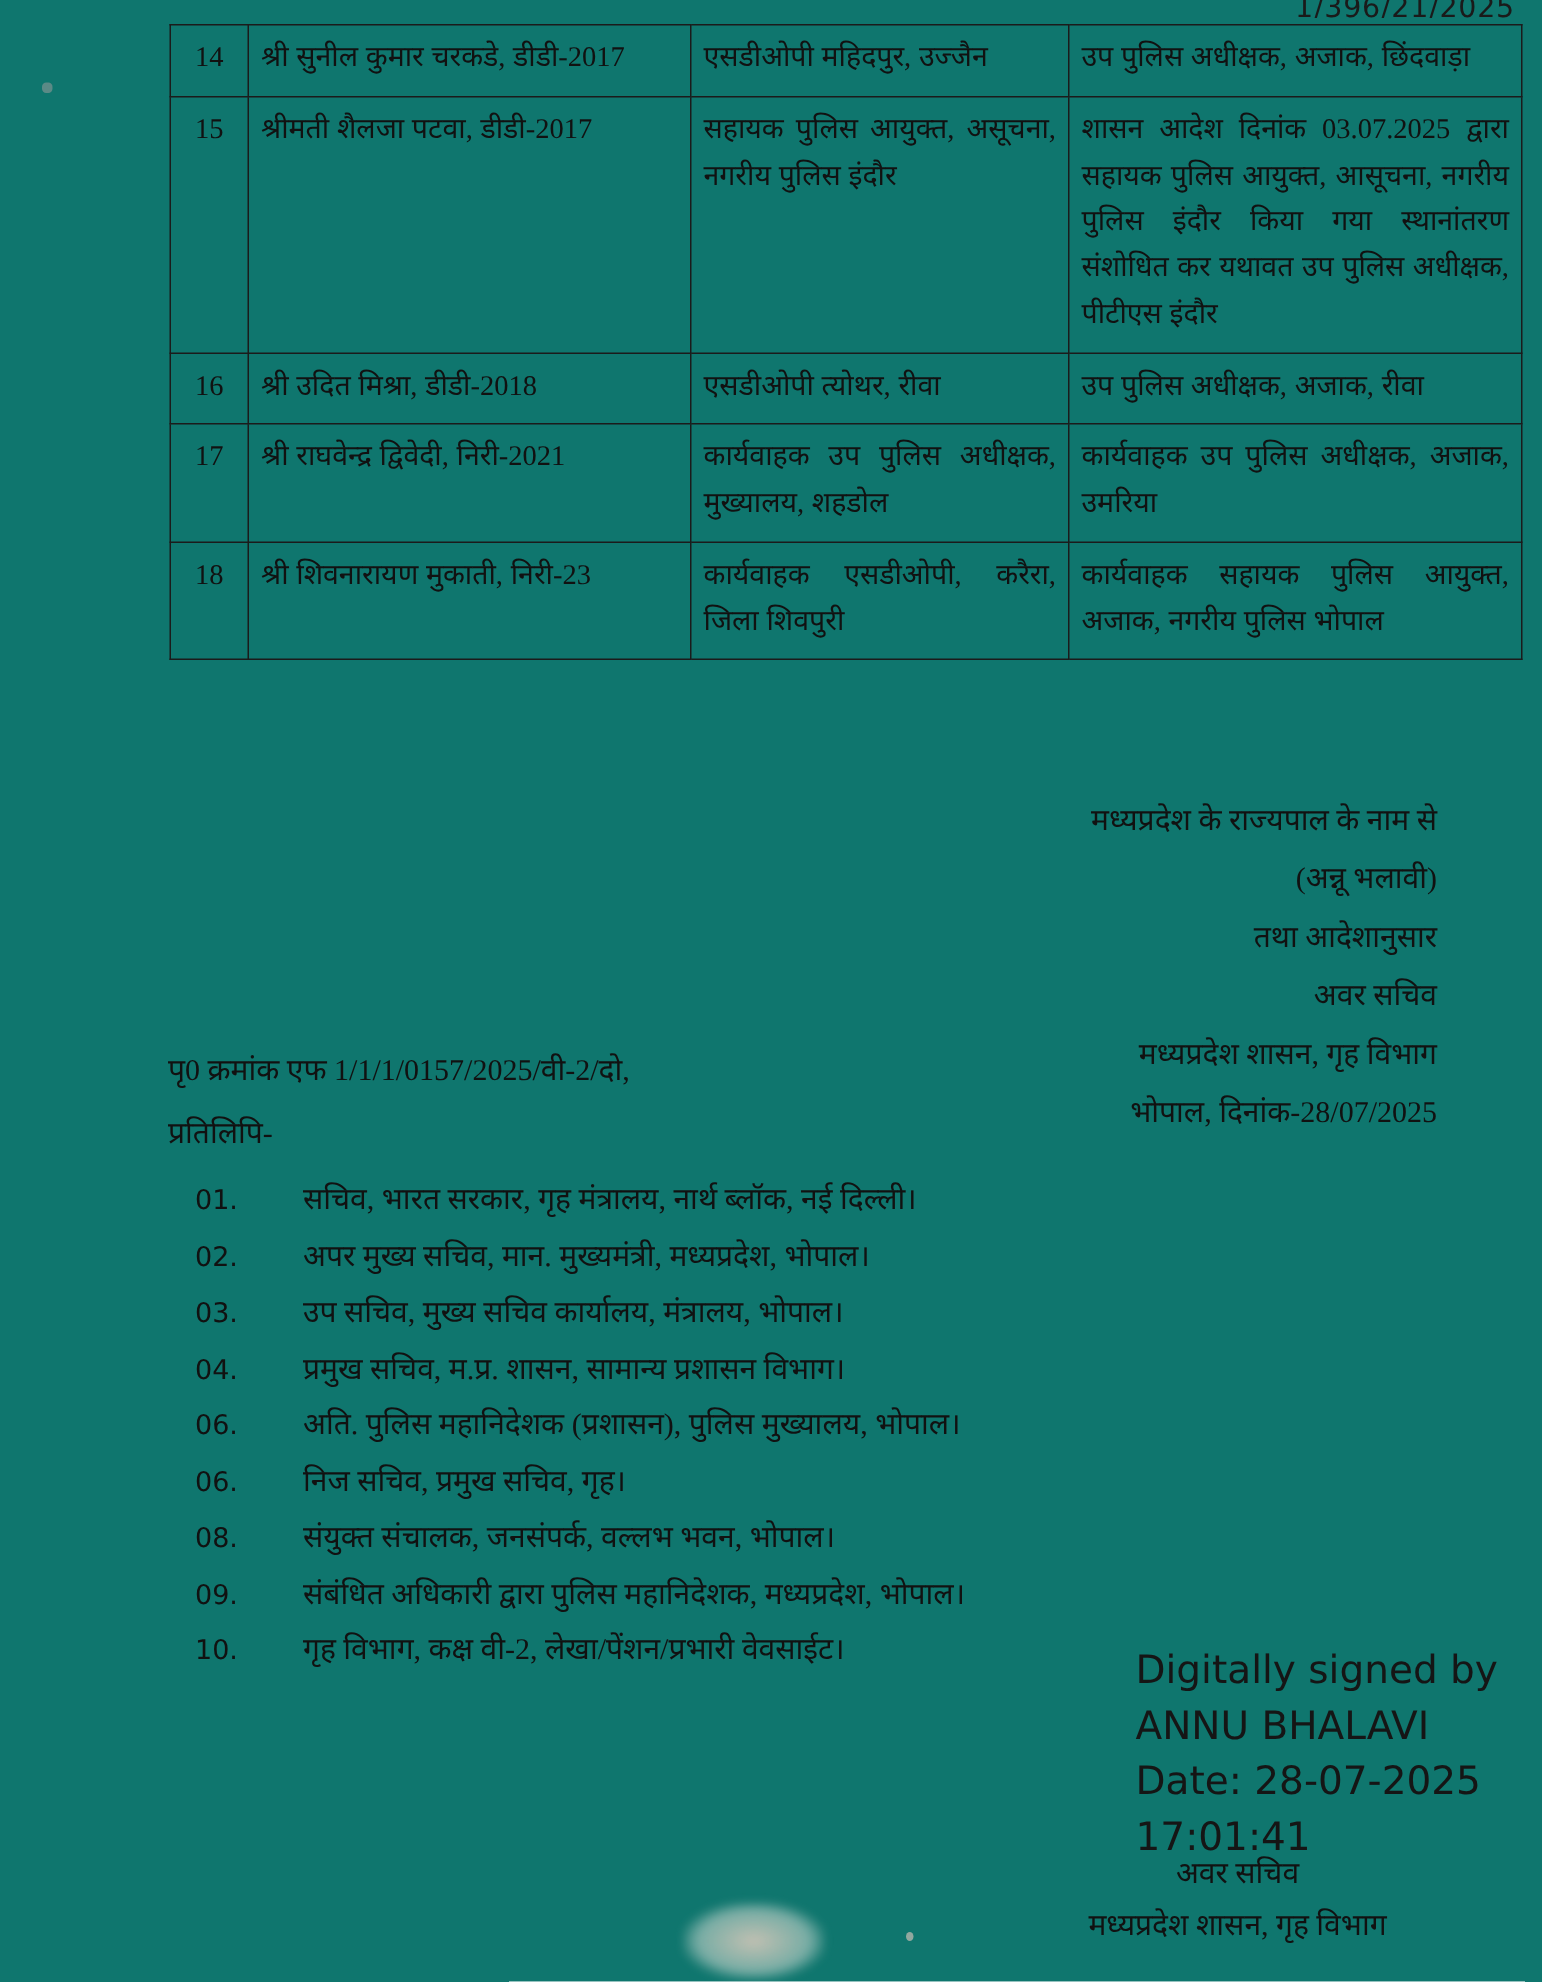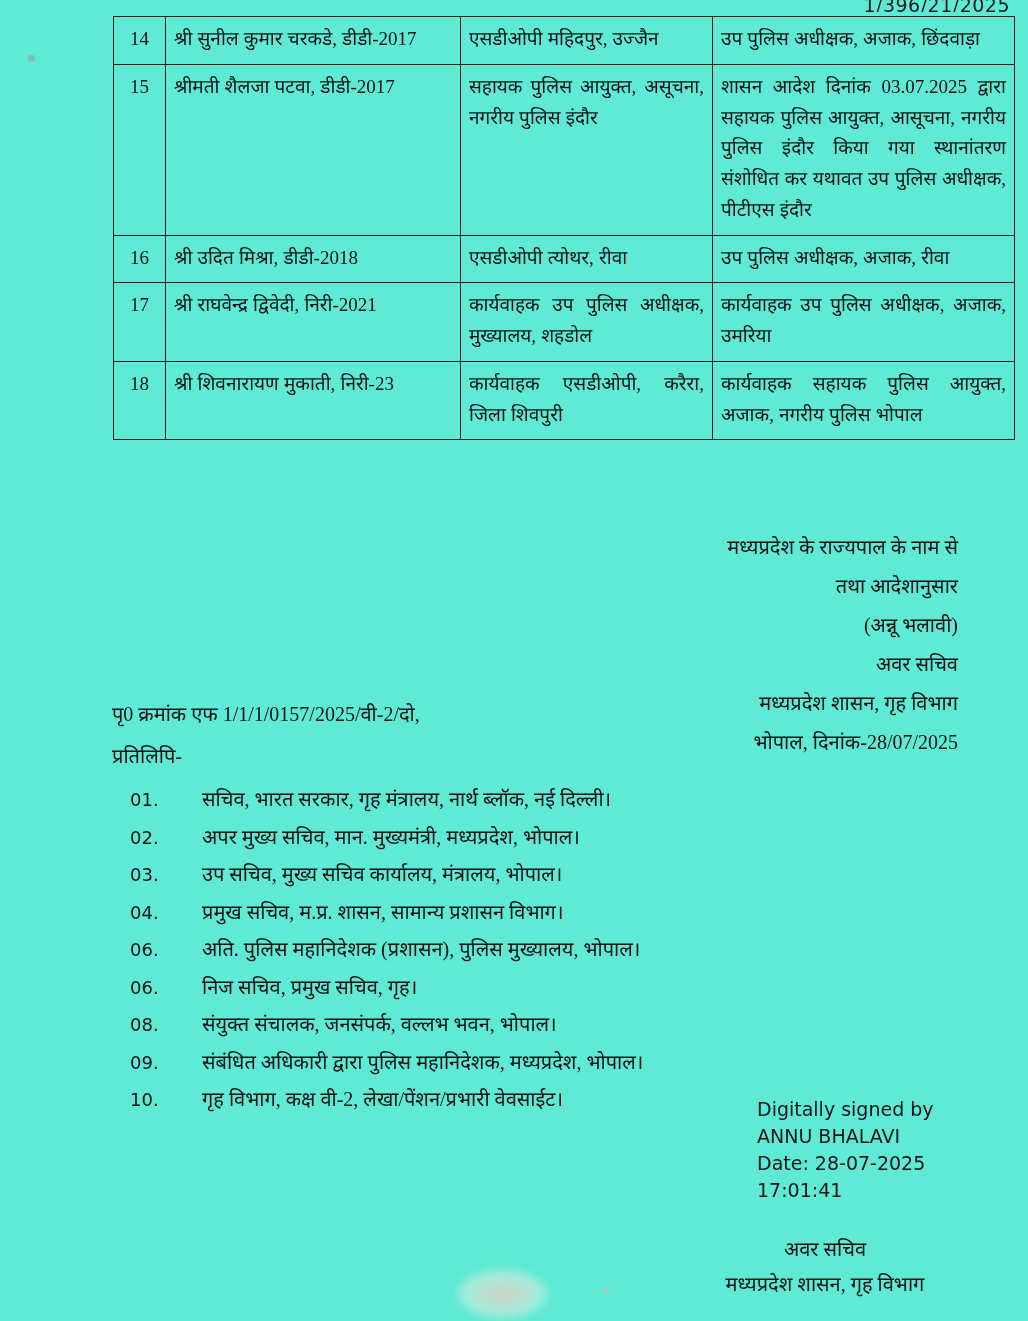--- a/index.html
+++ b/index.html
@@ -6,21 +6,21 @@
   html, body {
     margin: 0;
     padding: 0;
     background: #ffffff;
   }
 
   .page {
     position: relative;
     width: 1028px;
     height: 1321px;
-    background: #5eead4;
+    background: #0f766e;
     overflow: hidden;
     font-family: "Liberation Serif", "DejaVu Serif", serif;
     color: #111111;
   }
 
   
   .scan-blemish-left {
     position: absolute;
     left: 28px; top: 55px;
     width: 7px; height: 7px;
@@ -142,21 +142,21 @@
     font-style: italic;
     white-space: nowrap;
   }
 
   
   .digi-sign {
     position: absolute;
     left: 757px;
     top: 1096px;
     font-family: "DejaVu Sans", sans-serif;
-    font-size: 19px;
+    font-size: 26px;
     line-height: 1.42;
     color: #151515;
   }
   .digi-sign span { display: block; white-space: nowrap; }
 
   .footer-sig {
     position: absolute;
     left: 660px;
     top: 1232px;
     width: 330px;
@@ -213,22 +213,22 @@
         <td class="col-name cell-justify">श्री शिवनारायण मुकाती, निरी-23</td>
         <td class="col-prev cell-justify">कार्यवाहक एसडीओपी, करैरा, जिला शिवपुरी</td>
         <td class="col-new cell-justify">कार्यवाहक सहायक पुलिस आयुक्त, अजाक, नगरीय पुलिस भोपाल</td>
       </tr>
 
     </tbody>
   </table>
 
   <div class="sig-block">
     <span class="ln sig-line-1">मध्यप्रदेश के राज्यपाल के नाम से</span>
+    <span class="ln">(अन्नू भलावी)</span>
     <span class="ln sig-line-2">तथा आदेशानुसार</span>
-    <span class="ln">(अन्नू भलावी)</span>
     <span class="ln">अवर सचिव</span>
     <span class="ln">मध्यप्रदेश शासन, गृह विभाग</span>
     <span class="ln sig-line-6">भोपाल, दिनांक-28/07/2025</span>
   </div>
 
   <div class="endorse">
     <span class="ref-no">पृ0 क्रमांक एफ 1/1/1/0157/2025/वी-2/दो,</span>
     <span class="copy-label">प्रतिलिपि-</span>
   </div>
 

